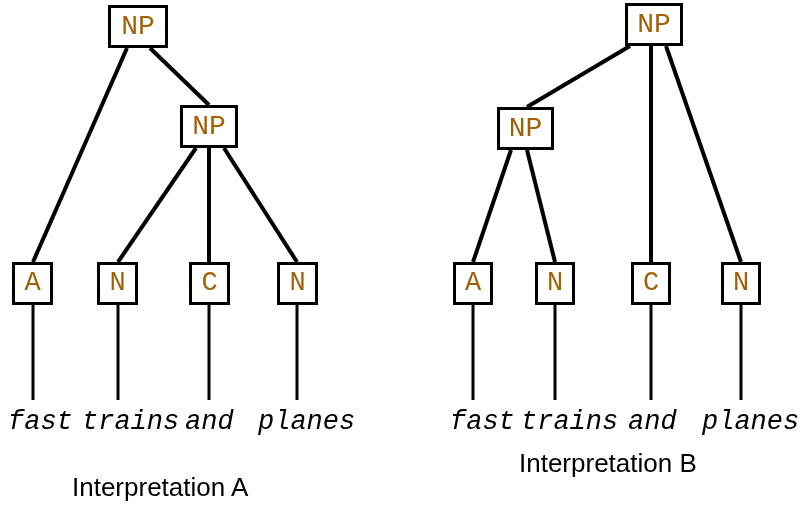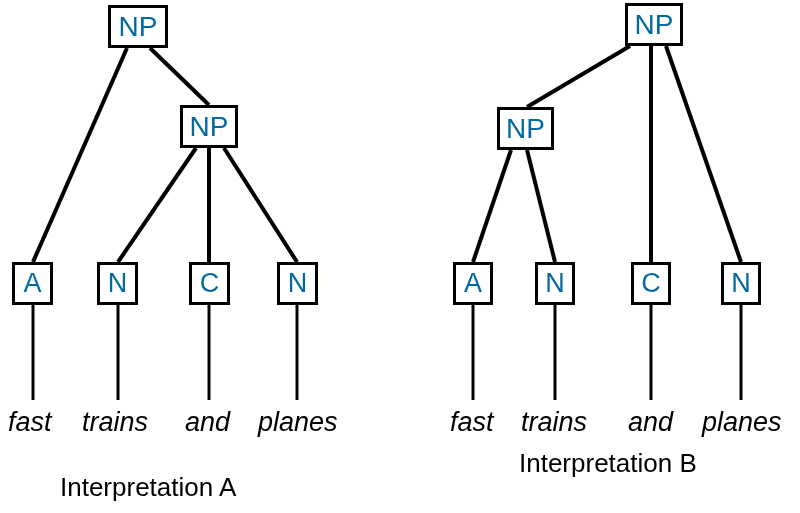--- a/index.html
+++ b/index.html
@@ -24,32 +24,32 @@
     pointer-events: none;
   }
   .node-box {
     position: absolute;
     box-sizing: border-box;
     border: 3px solid #000000;
     background: #ffffff;
     display: flex;
     align-items: center;
     justify-content: center;
-    font-family: Liberation Sans, sans-serif;
+    font-family: Liberation Mono, monospace;
     font-size: 28px;
     line-height: 1;
-    color: #0369a1;
+    color: #a16207;
     letter-spacing: 0px;
   }
   .node-box.small {
     font-size: 27px;
   }
   .word-label {
     position: absolute;
-    font-family: Liberation Sans, sans-serif;
+    font-family: Liberation Mono, monospace;
     font-style: italic;
     font-size: 27px;
     color: #000000;
     white-space: nowrap;
     line-height: 1;
   }
   .caption {
     position: absolute;
     font-family: "Liberation Sans", sans-serif;
     font-size: 26px;
@@ -86,21 +86,21 @@
       <div class="node-box" style="left: 108px; top: 5px; width: 60px; height: 43px;">NP</div>
       <div class="node-box" style="left: 180px; top: 105px; width: 58px; height: 43px;">NP</div>
       <div class="node-box small" style="left: 12px; top: 262px; width: 41px; height: 43px;">A</div>
       <div class="node-box small" style="left: 97px; top: 262px; width: 41px; height: 43px;">N</div>
       <div class="node-box small" style="left: 189px; top: 262px; width: 41px; height: 43px;">C</div>
       <div class="node-box small" style="left: 277px; top: 262px; width: 41px; height: 43px;">N</div>
       <div class="word-label" style="left: 8px; top: 409px;">fast</div>
       <div class="word-label" style="left: 82px; top: 409px;">trains</div>
       <div class="word-label" style="left: 185px; top: 409px;">and</div>
       <div class="word-label" style="left: 258px; top: 409px;">planes</div>
-      <div class="caption" style="left: 60px; top: 474px;">Interpretation A</div>
+      <div class="caption" style="left: 72px; top: 474px;">Interpretation A</div>
       <div class="node-box" style="left: 625px; top: 3px; width: 58px; height: 43px;">NP</div>
       <div class="node-box" style="left: 497px; top: 107px; width: 57px; height: 43px;">NP</div>
       <div class="node-box small" style="left: 453px; top: 262px; width: 40px; height: 43px;">A</div>
       <div class="node-box small" style="left: 535px; top: 262px; width: 40px; height: 43px;">N</div>
       <div class="node-box small" style="left: 631px; top: 262px; width: 40px; height: 43px;">C</div>
       <div class="node-box small" style="left: 721px; top: 262px; width: 40px; height: 43px;">N</div>
       <div class="word-label" style="left: 450px; top: 409px;">fast</div>
       <div class="word-label" style="left: 521px; top: 409px;">trains</div>
       <div class="word-label" style="left: 628px; top: 409px;">and</div>
       <div class="word-label" style="left: 702px; top: 409px;">planes</div>

